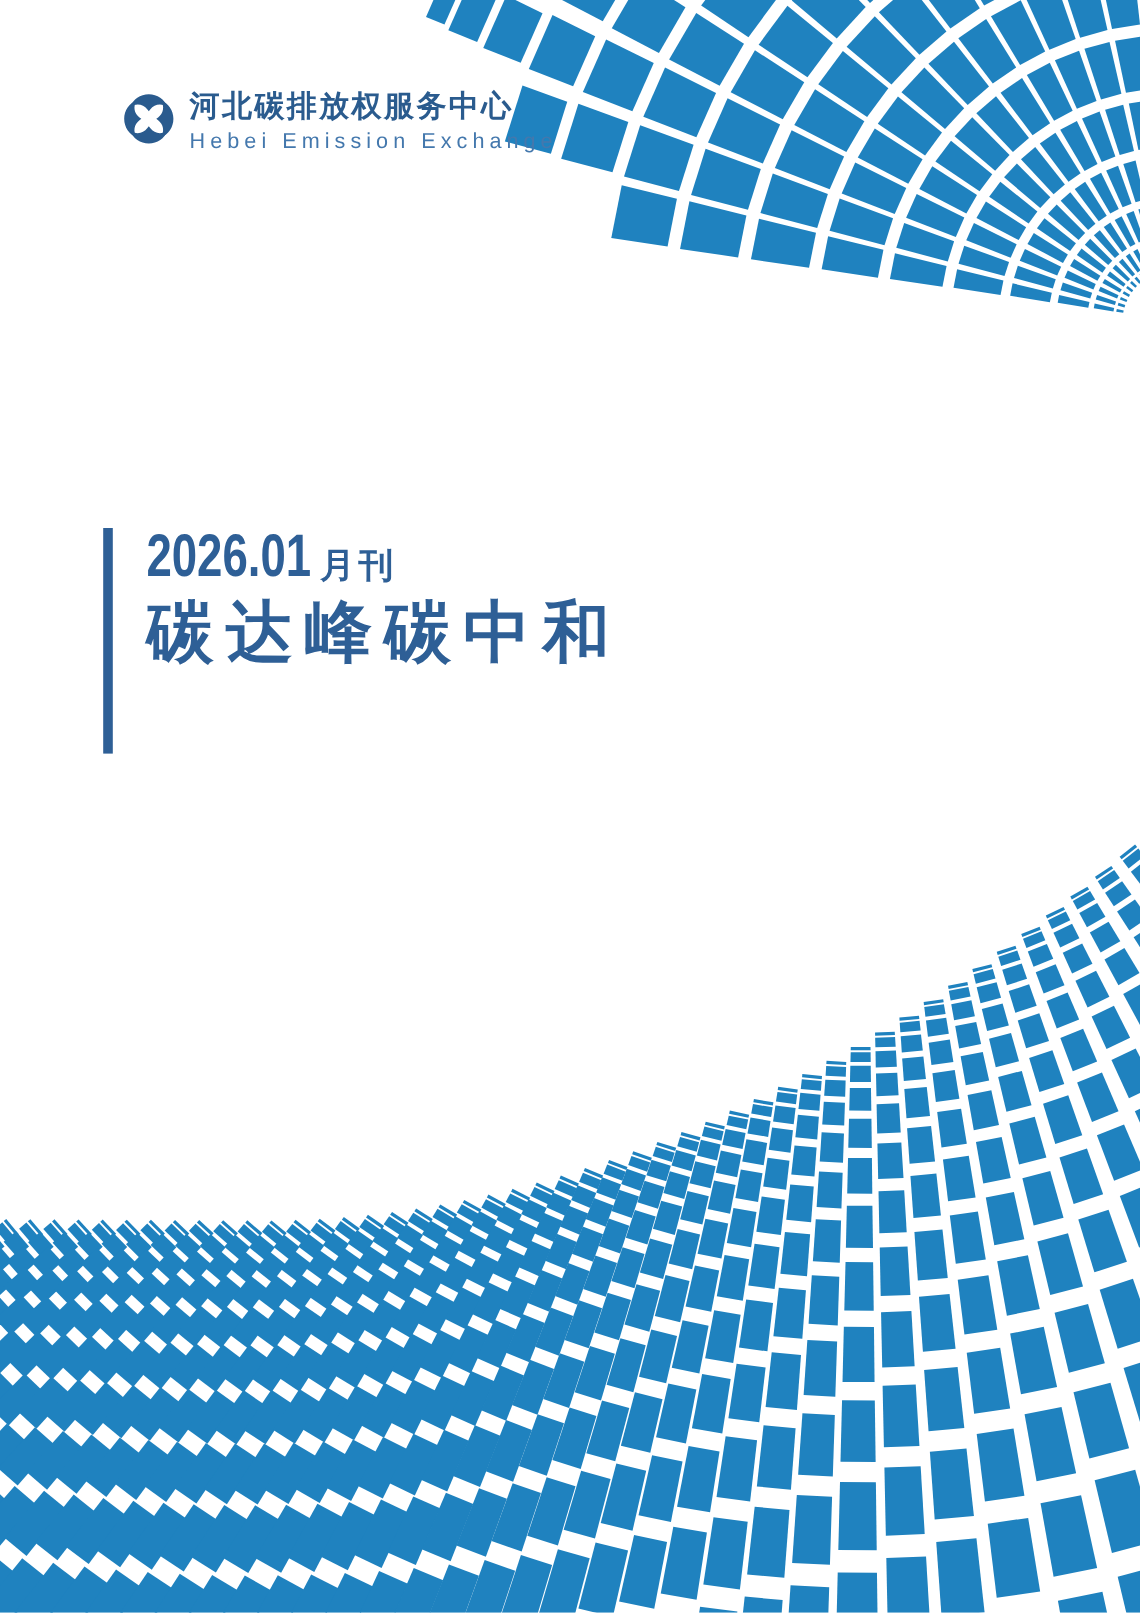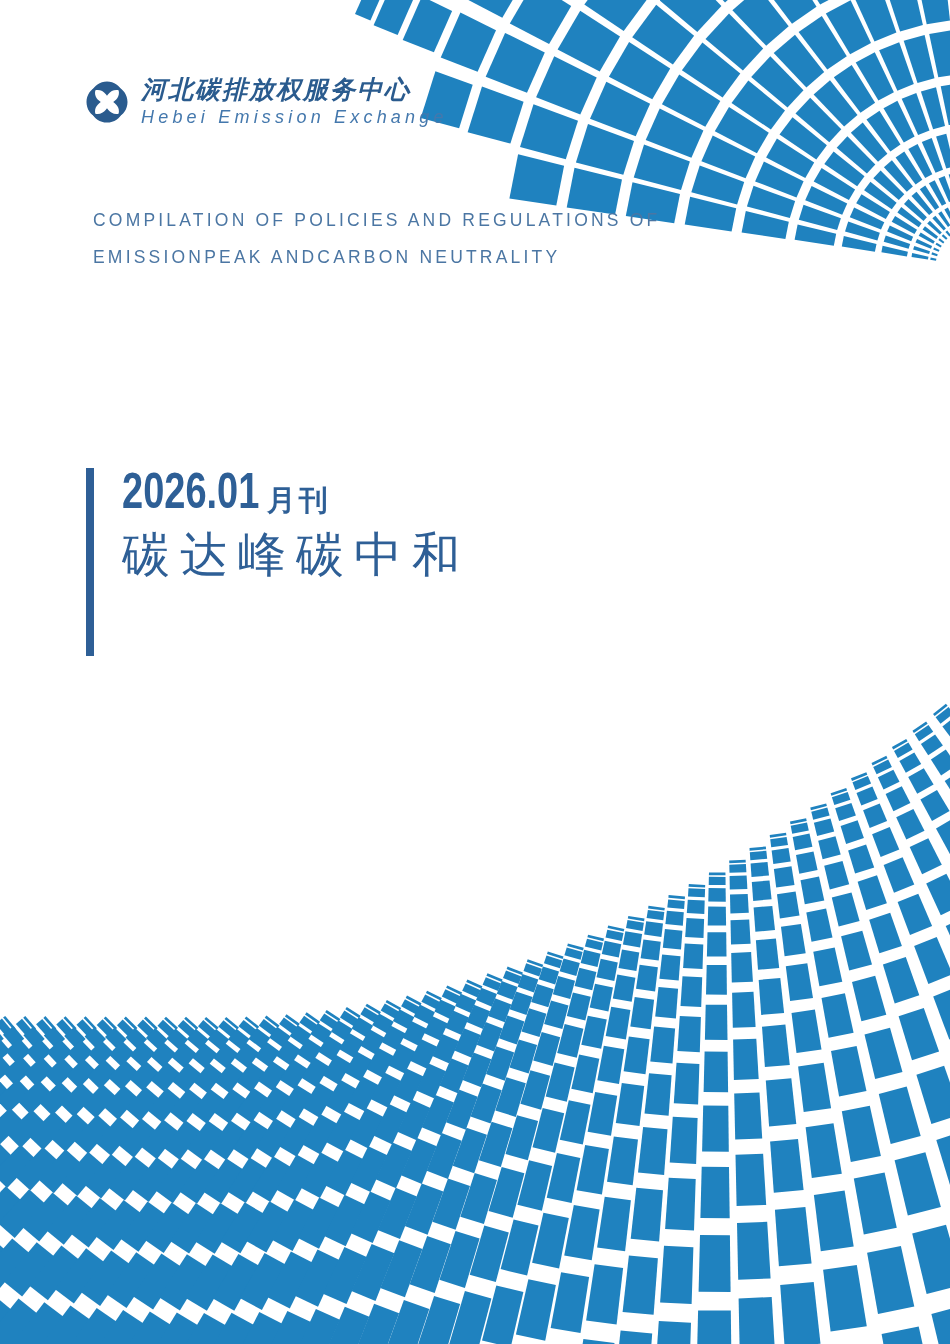--- a/index.html
+++ b/index.html
@@ -7,58 +7,58 @@
     position:relative;
     width:950px;height:1344px;
     background:#ffffff;
     overflow:hidden;
     font-family:"Liberation Sans","DejaVu Sans",sans-serif;
   }
   
   #decor-svg{position:absolute;left:0;top:0;width:950px;height:1344px;}
 
   
-  .logo{position:absolute;left:84px;top:74px;display:flex;align-items:center;font-style:italic;}
+  .logo{position:absolute;left:101px;top:74px;display:flex;align-items:flex-start;}
   .logo-icon{width:46px;height:46px;flex:0 0 auto;margin-top:2px;}
   .logo-text{margin-left:11px;}
   .logo-zh{
     font-size:25px;font-weight:bold;letter-spacing:2px;
     color:var(--logo-blue,#2a5b8e);line-height:30px;white-space:nowrap;
   }
   .logo-en{
     font-size:18px;letter-spacing:4.2px;margin-top:3px;
     color:var(--logo-en-blue,#4478ad);white-space:nowrap;
   }
 
   
   .eng-heading{
     position:absolute;left:93px;top:202px;
     font-size:17.5px;letter-spacing:3.2px;line-height:37px;
     color:var(--heading-blue,#4b76a3);white-space:nowrap;
   }
 
   
-  .title-block{position:absolute;left:86px;top:437px;margin-top:28px;}
+  .title-block{position:absolute;left:86px;top:437px;}
   .title-bar{
     position:absolute;left:0;top:3px;width:8px;height:188px;
     background:var(--title-blue,#2e5f96);
   }
   .title-texts{margin-left:36px;}
   .issue-row{display:flex;align-items:flex-end;height:50px;color:var(--title-blue,#2e5f96);}
   .issue-date{
     font-size:50px;font-weight:bold;line-height:48px;letter-spacing:0px;
     transform:scaleX(0.76);transform-origin:left bottom;display:inline-block;
   }
   .issue-period{
     font-size:29px;font-weight:bold;line-height:30px;margin-left:-36px;
     letter-spacing:3px;display:inline-block;
   }
   .main-title{
     margin-top:3px;
-    font-size:48px;font-weight:normal;letter-spacing:10px;line-height:74px;
+    font-size:56px;font-weight:bold;letter-spacing:10px;line-height:74px;
     color:var(--title-blue,#2e5f96);white-space:nowrap;
   }
 </style>
 </head>
 <body>
 
 <div class="page">
 
   <svg id="decor-svg" viewBox="0 0 950 1344" aria-hidden="true">
     <g id="mesh-top" fill="#1f82bf">
@@ -723,24 +723,20 @@
         <use href="#swoosh" transform="rotate(180 24 24)"></use>
         <use href="#swoosh" transform="rotate(270 24 24)"></use>
       </g>
     </svg>
     <div class="logo-text">
       <div class="logo-zh">河北碳排放权服务中心</div>
       <div class="logo-en">Hebei Emission Exchange</div>
     </div>
   </div>
 
-  <div class="eng-heading">
-    <div>COMPILATION OF POLICIES AND REGULATIONS OF</div>
-    <div>EMISSIONPEAK ANDCARBON NEUTRALITY</div>
-  </div>
 
   <div class="title-block">
     <div class="title-bar"></div>
     <div class="title-texts">
       <div class="issue-row">
         <span class="issue-date">2026.01</span>
         <span class="issue-period">月刊</span>
       </div>
       <div class="main-title">碳达峰碳中和</div>
     </div>

